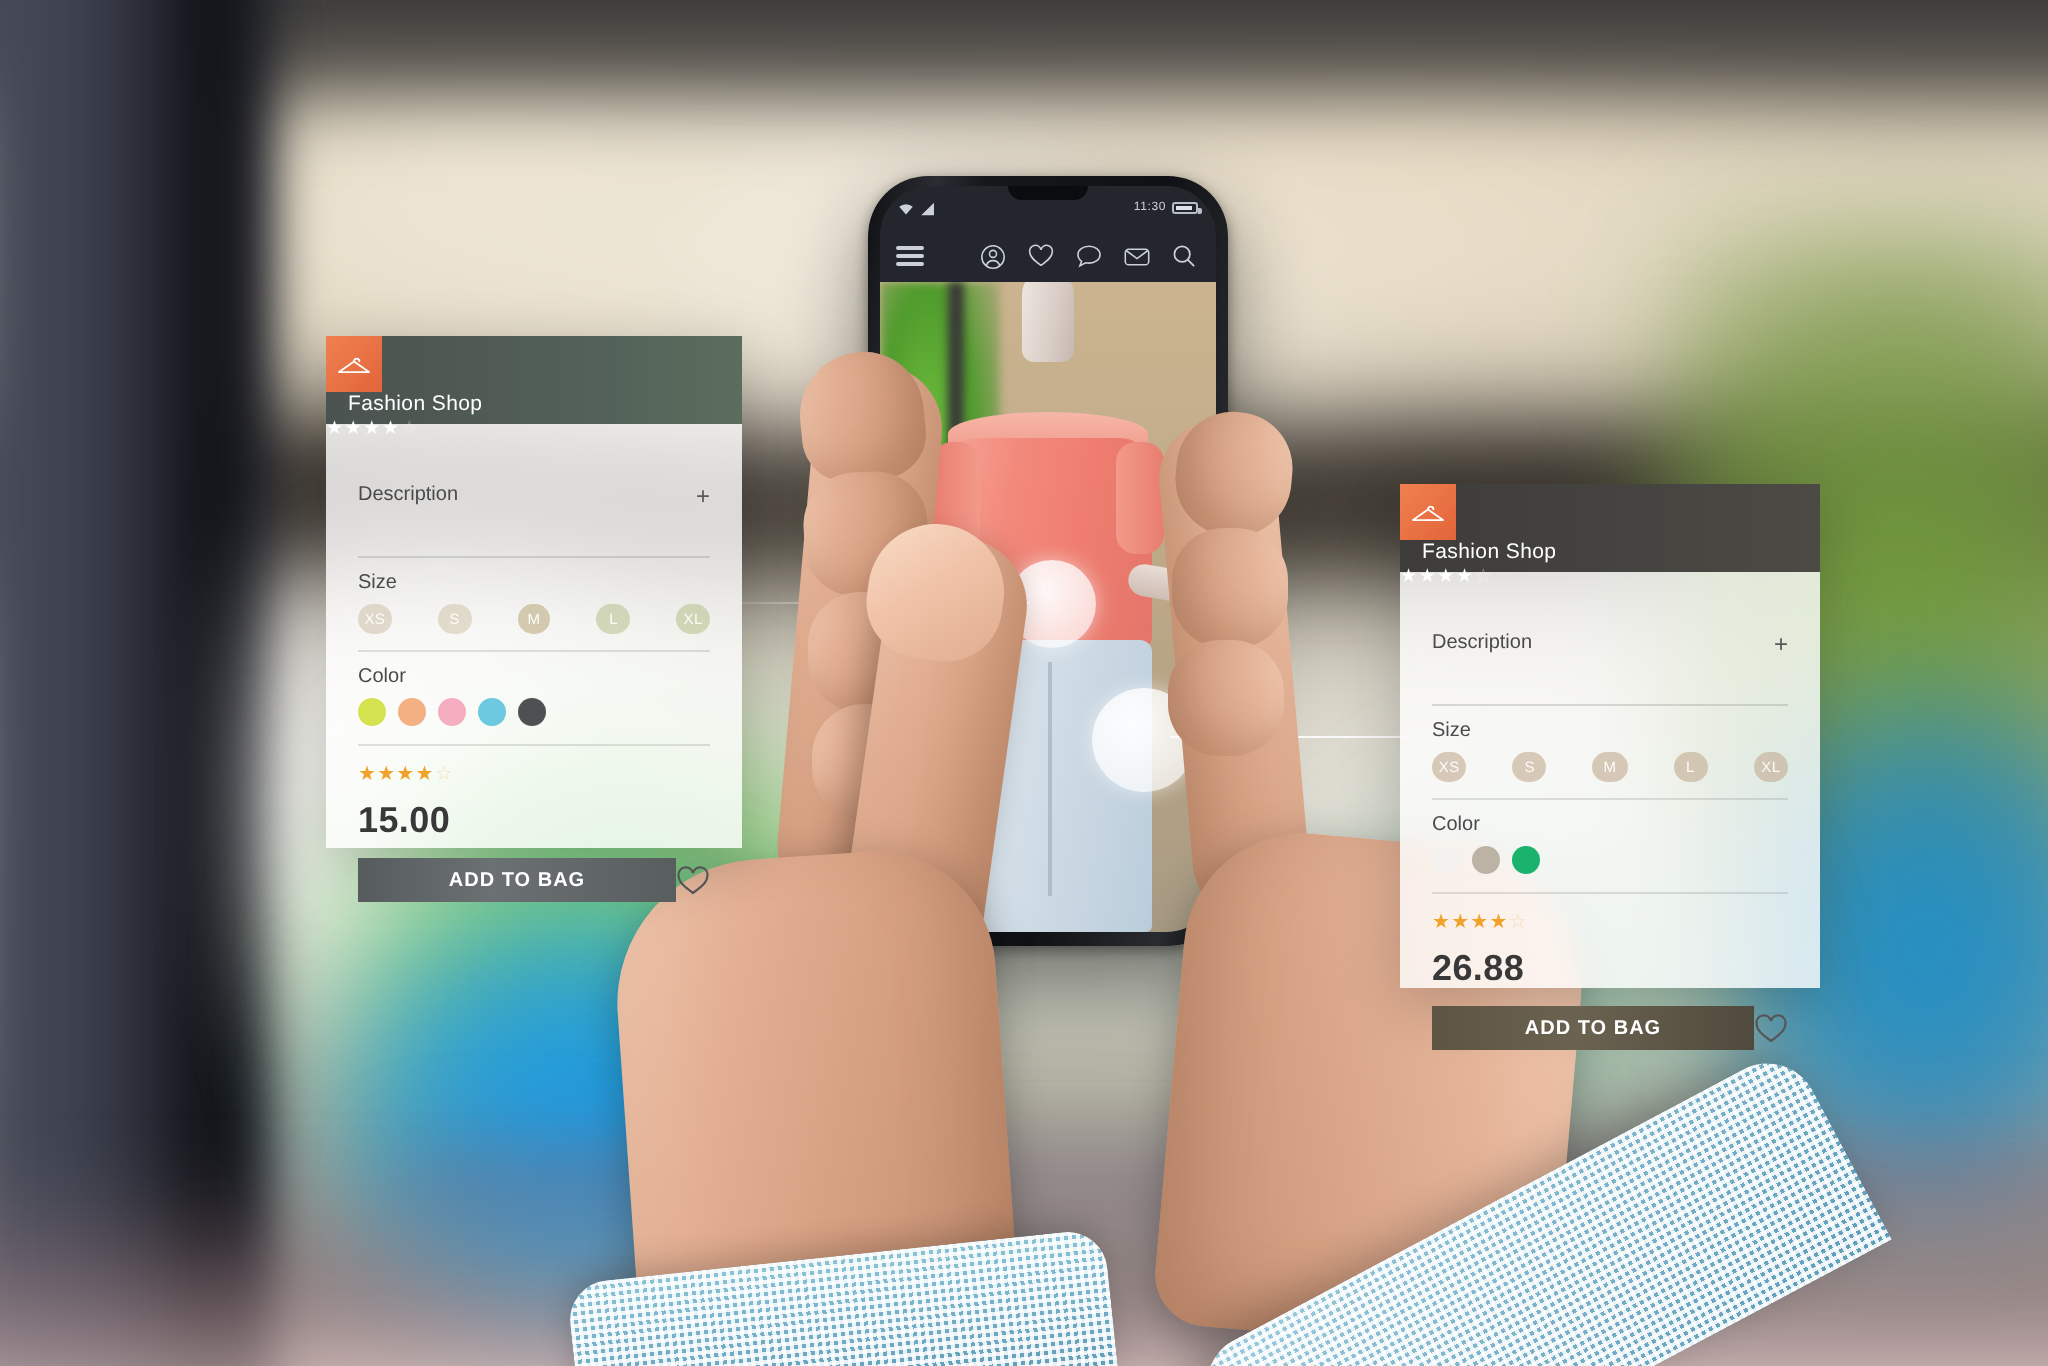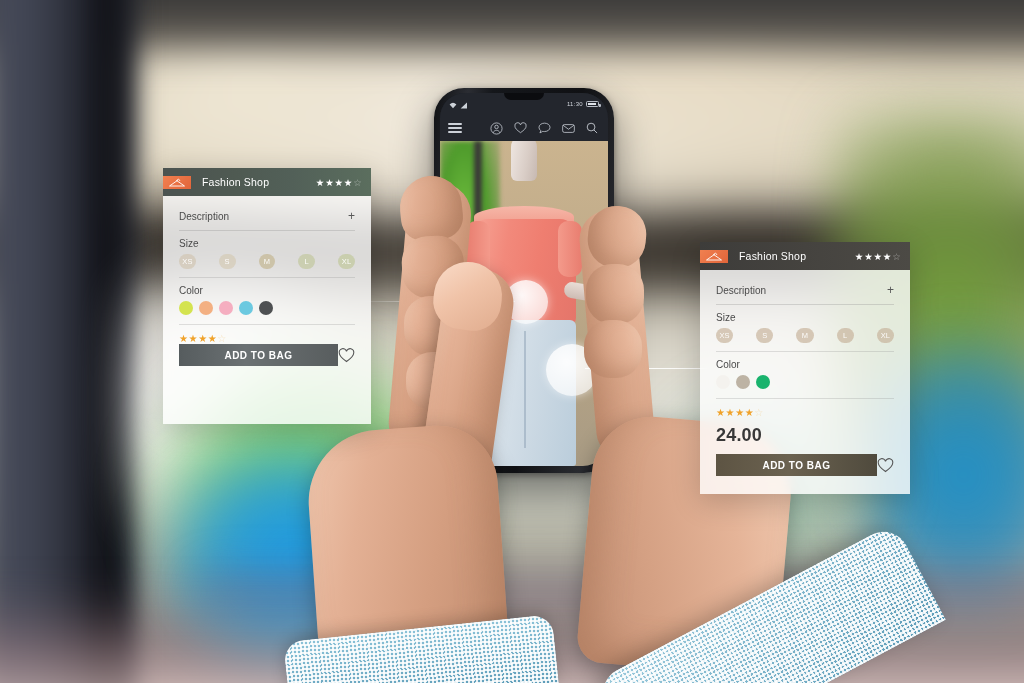--- a/index.html
+++ b/index.html
@@ -341,22 +341,23 @@
   .card {
     position:absolute; z-index:9;
     background:rgba(255,255,255,.80);
     backdrop-filter: blur(6px);
     box-shadow: 0 8px 28px rgba(0,0,0,.20);
   }
   #card-left  { left:163px; top:168px; width:208px; height:256px; }
   #card-right { left:700px; top:242px; width:210px; height:252px; }
 
   .card-header {
-    display:flex; align-items:center; height:28px;
+    display:flex; align-items:flex-start; height:44px;
     background:linear-gradient(90deg,#4b5350 0%, #4f5a52 35%, #526058 62%, #5b6e5e 100%);
+    flex-direction:column;
   }
   #card-right .card-header {
     background:linear-gradient(90deg,#3d3c3a 0%, #45433f 50%, #4c4a45 100%);
   }
   .logo-tile {
     width:28px; flex:0 0 28px;
     background:linear-gradient(135deg,#f08050,#e2653a);
     display:flex; align-items:center; justify-content:center;
   }
   .shop-name {
@@ -364,22 +365,22 @@
     display:flex; align-items:center; padding-left:11px; flex:1;
   }
   .hdr-stars {
     display:flex; align-items:center; padding-right:9px; gap:.5px;
     font-size:9.5px; color:#fff; letter-spacing:.3px;
   }
   .hdr-stars .off { color:rgba(255,255,255,.42); }
 
   .card-body { padding:14px 16px 0 16px; }
   .row-desc {
-    display:flex; align-items:flex-end; justify-content:space-between;
-    padding-bottom:8px; border-bottom:1px solid rgba(140,140,140,.30);
+    display:flex; align-items:flex-start; justify-content:space-between;
+    padding-bottom:24px; border-bottom:1px solid rgba(140,140,140,.30);margin-top:16px;
   }
   .lbl { font-size:10px; color:#4a4a4a; }
   .plus { font-size:12px; color:#585858; line-height:1; }
 
   .sec-title { font-size:10px; color:#4a4a4a; margin:7px 0 5px; }
 
   .pills { display:flex; gap:23px; padding-bottom:8px; border-bottom:1px solid rgba(140,140,140,.26); }
   .pill {
     width:25px; height:15px; border-radius:9px;
     display:flex; align-items:center; justify-content:center;
@@ -573,20 +574,21 @@
     <div class="swatches">
       <span class="sw" style="background:#d4e34f"></span>
       <span class="sw" style="background:#f3b082"></span>
       <span class="sw" style="background:#f5aec0"></span>
       <span class="sw" style="background:#6cc9e0"></span>
       <span class="sw" style="background:#4e5052"></span>
     </div>
     <div class="rating">
       <span>★</span><span>★</span><span>★</span><span>★</span><span class="off">☆</span>
     </div>
+    <div class="price">15.00</div>
     <div class="buyrow">
       <div class="btn-bag">ADD TO BAG</div>
       <span class="heart">
         <svg width="17" height="15" viewBox="0 0 20 18" fill="none" stroke="#555" stroke-width="1.3">
           <path d="M10 16.2C4.2 12 1.4 9.4 1.4 6.2A4.3 4.3 0 0 1 10 4.2a4.3 4.3 0 0 1 8.6 2c0 3.2-2.8 5.8-8.6 10Z"></path>
         </svg>
       </span>
     </div>
   </div>
 </div>
@@ -623,21 +625,21 @@
     </div>
     <div class="sec-title">Color</div>
     <div class="swatches">
       <span class="sw" style="background:#f4f2ee"></span>
       <span class="sw" style="background:#bdb3a4"></span>
       <span class="sw" style="background:#19b36d"></span>
     </div>
     <div class="rating">
       <span>★</span><span>★</span><span>★</span><span>★</span><span class="off">☆</span>
     </div>
-    <div class="price">24.00</div>
+    <div class="price">26.88</div>
     <div class="buyrow">
       <div class="btn-bag">ADD TO BAG</div>
       <span class="heart">
         <svg width="17" height="15" viewBox="0 0 20 18" fill="none" stroke="#555" stroke-width="1.3">
           <path d="M10 16.2C4.2 12 1.4 9.4 1.4 6.2A4.3 4.3 0 0 1 10 4.2a4.3 4.3 0 0 1 8.6 2c0 3.2-2.8 5.8-8.6 10Z"></path>
         </svg>
       </span>
     </div>
   </div>
 </div>

